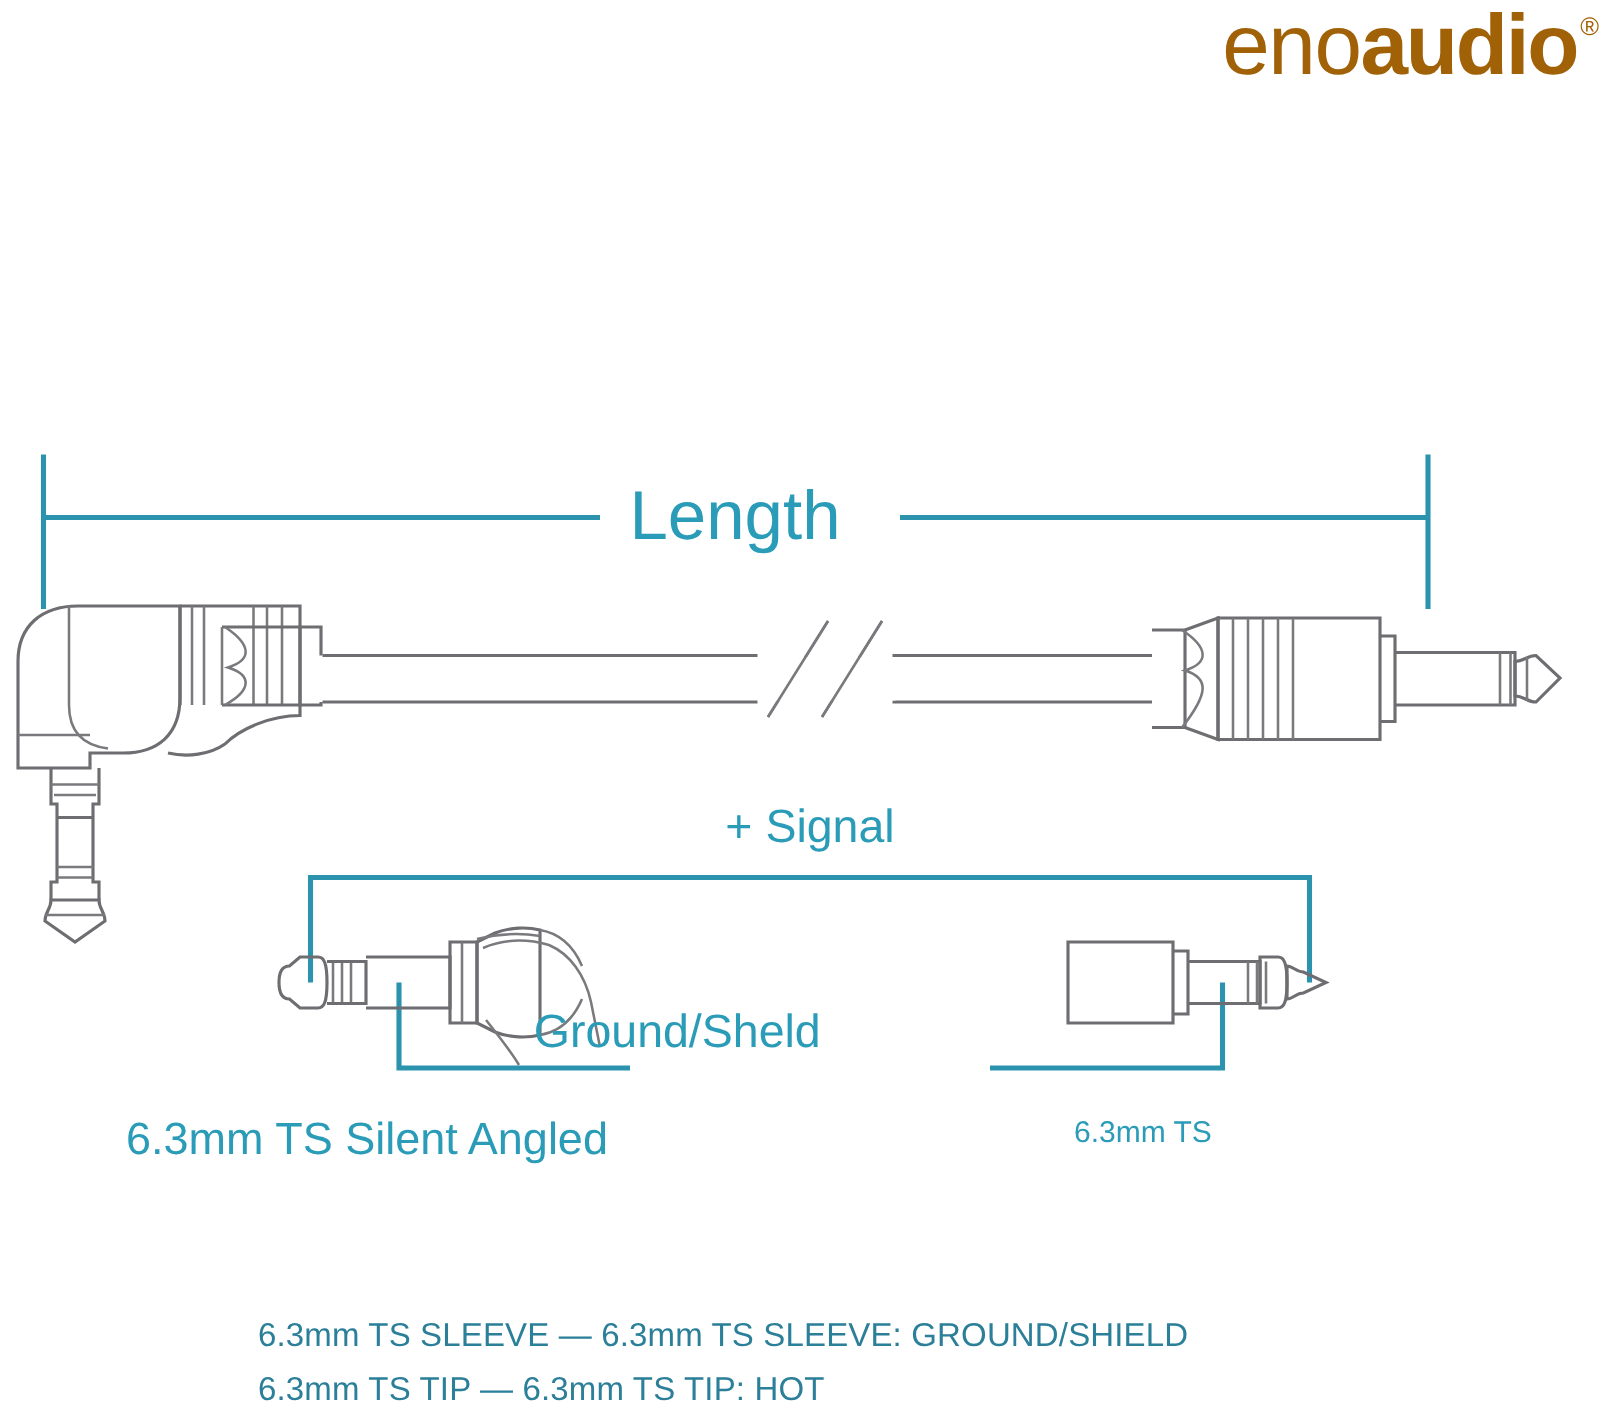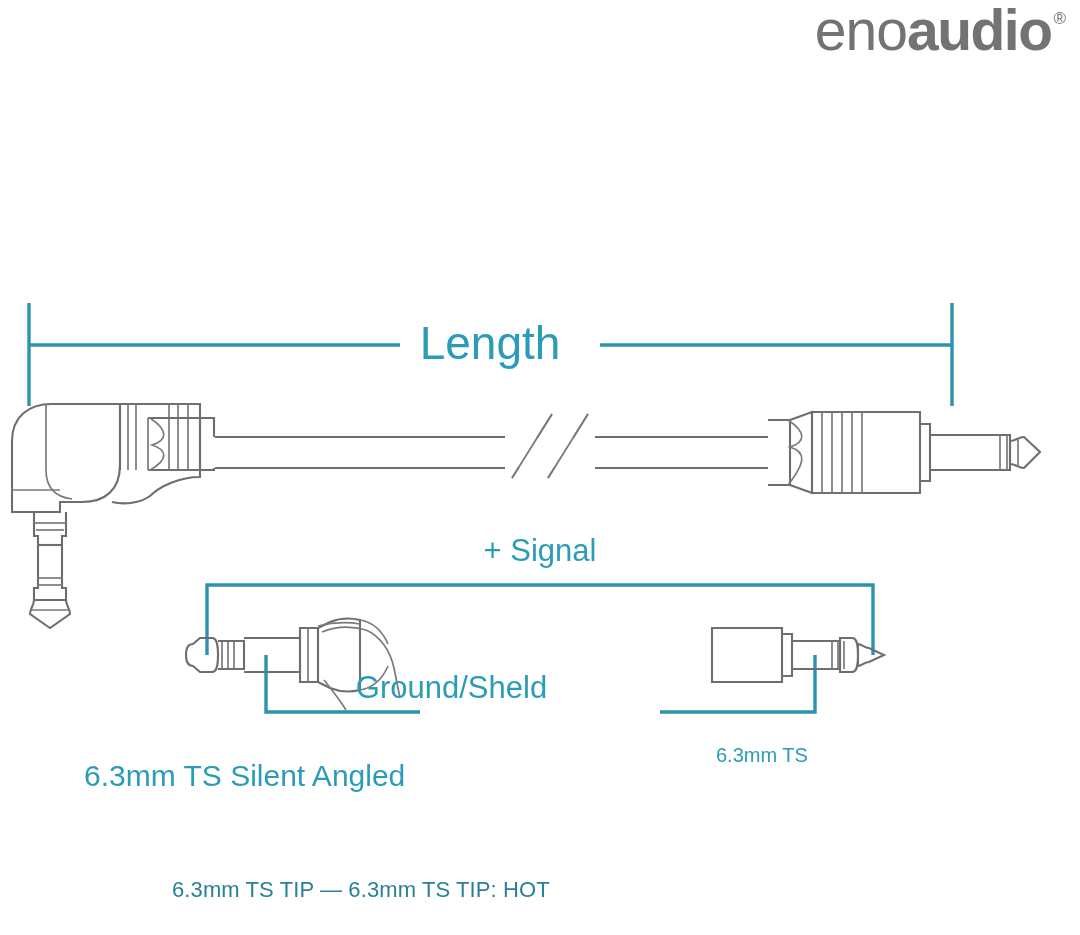--- a/index.html
+++ b/index.html
@@ -20,21 +20,21 @@
     overflow: hidden;
   }
 
   
   #logo {
     position: absolute;
     top: 2px;
     right: 14px;
     line-height: 1;
     white-space: nowrap;
-    color: #737373;
+    color: #a16207;
   }
   #logo .logo-eno {
     font-size: 57px;
     font-weight: 300;
     letter-spacing: -1px;
   }
   #logo .logo-audio {
     font-size: 57px;
     font-weight: 700;
     letter-spacing: -1.5px;
@@ -72,21 +72,20 @@
     left: 0;
     top: 672px;
     width: 903px;
     text-align: center;
     font-size: 31px;
   }
   #label-left-conn {
     left: 84px;
     top: 745px;
     font-size: 30px;
-    margin-top: 16px;
   }
   #label-right-conn {
     left: 716px;
     top: 745px;
     font-size: 20px;
   }
   #footer {
     position: absolute;
     left: 172px;
     top: 872px;
@@ -294,16 +293,17 @@
 
   </svg>
 
   <div class="tlabel" id="label-length">Length</div>
   <div class="tlabel" id="label-signal">+ Signal</div>
   <div class="tlabel" id="label-ground">Ground/Sheld</div>
   <div class="tlabel" id="label-left-conn">6.3mm TS Silent Angled</div>
   <div class="tlabel" id="label-right-conn">6.3mm TS</div>
 
   <div id="footer">
+    <div>6.3mm TS SLEEVE — 6.3mm TS SLEEVE: GROUND/SHIELD</div>
     <div>6.3mm TS TIP — 6.3mm TS TIP: HOT</div>
   </div>
 
 </div>
 
 </body></html>

